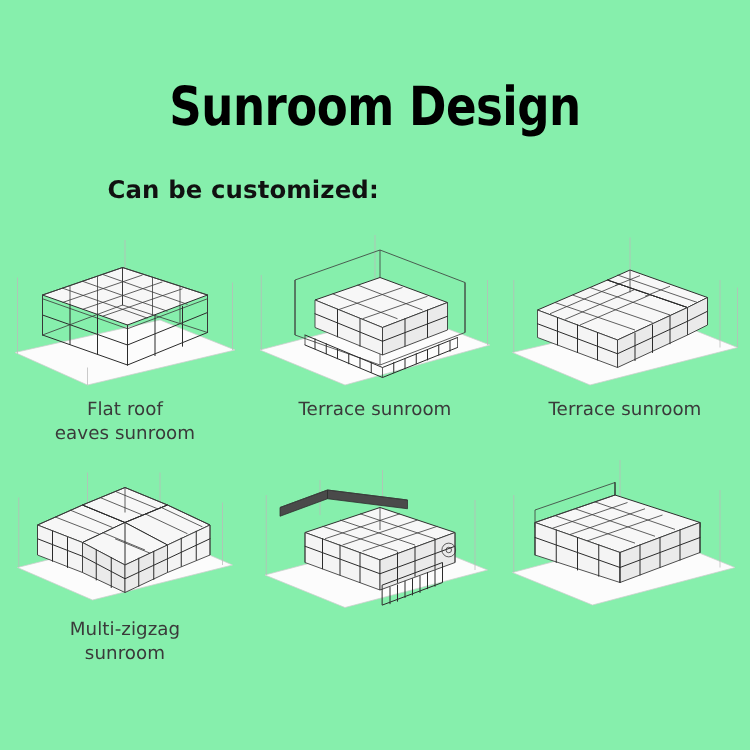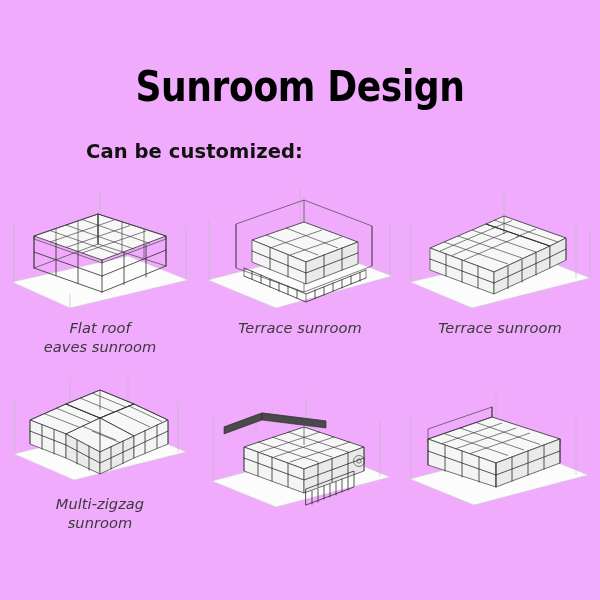--- a/index.html
+++ b/index.html
@@ -13,21 +13,21 @@
     height: 600px;
     overflow: hidden;
     font-family: "DejaVu Sans", "Liberation Sans", sans-serif;
     color: #1a1a1a;
     -webkit-font-smoothing: antialiased;
   }
   #page {
     position: relative;
     width: 600px;
     height: 600px;
-    background: #f0abfc;
+    background: #86efac;
   }
 
   
   .title {
     position: absolute;
     top: 62px;
     left: 0;
     width: 600px;
     text-align: center;
     font-family: "DejaVu Sans", "Liberation Sans", sans-serif;
@@ -51,28 +51,27 @@
     letter-spacing: 0.1px;
     white-space: nowrap;
   }
 
   
   .grid {
     position: absolute;
     top: 184px;
     left: 0;
     width: 532px;
-    font-style: italic;
   }
   .row {
     display: flex;
     width: 600px;
   }
   .row-1 { height: 178px; }
-  .row-2 { height: 170px; align-items: center; }
+  .row-2 { height: 170px; }
   .cell {
     width: 200px;
     position: relative;
     display: flex;
     flex-direction: column;
     align-items: center;
   }
   .art {
     width: 200px;
     height: 128px;

